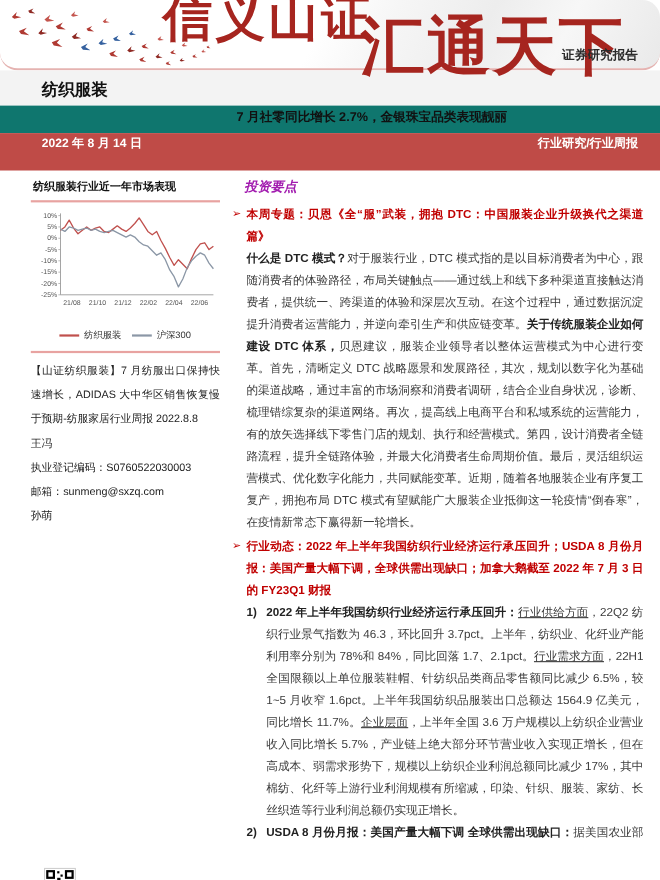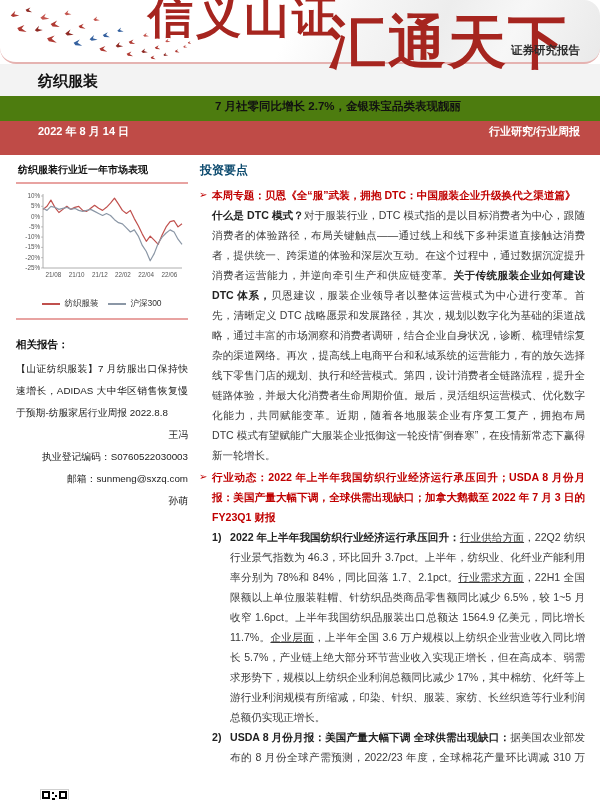--- a/index.html
+++ b/index.html
@@ -18,39 +18,39 @@
   .flock{position:absolute;left:4px;top:2px;}
   .logo-a{position:absolute;left:148px;top:-6px;font-family:"DejaVu Serif","Liberation Serif",serif;
     font-weight:bold;color:#a6251f;font-size:45px;letter-spacing:3px;line-height:1;}
   .logo-b{position:absolute;left:328px;top:13px;font-family:"DejaVu Serif","Liberation Serif",serif;
     font-weight:bold;color:#a6251f;font-size:58px;letter-spacing:2px;line-height:1;}
   .banner-tag{position:absolute;right:20px;bottom:4px;font-size:11.5px;font-weight:bold;color:#2b2b2b;}
   
   .header-top{display:flex;align-items:flex-start;background:#f3f3f3;padding:8px 20px 5px 38px;}
   .industry{flex:0 0 177px;font-size:15px;font-weight:bold;color:#111;}
   .title-line{flex:1;display:flex;justify-content:space-between;font-size:14.5px;font-weight:bold;color:#111;}
-  .header-sub{background:#4d7c0f;padding:3px 20px 7px 215px;font-size:11.5px;font-weight:bold;color:#111;}
-  .red-band{height:34px;background:#bf4b47;color:#fff;font-weight:bold;font-size:11px;line-height:21px;
-    display:flex;justify-content:space-between;padding:0 20px 0 38px;}
-  
-  .content{display:flex;padding:5px 15px 0 16px;height:610px;overflow:hidden;}
+  .header-sub{background:#0f766e;padding:3px 20px 7px 215px;font-size:11.5px;font-weight:bold;color:#111;}
+  .red-band{height:23px;background:#bf4b47;color:#fff;font-weight:bold;font-size:11px;line-height:21px;
+    display:flex;justify-content:space-between;padding:0 20px 11px 38px;}
+  
+  .content{display:flex;padding:5px 15px 0 28px;height:610px;overflow:hidden;}
   .sidebar{flex:0 0 172px;}
   .main{flex:1;margin-left:11px;}
   
   .sb-chart-title{font-size:10px;font-weight:bold;color:#111;padding:3px 2px 5px 2px;border-bottom:2px solid #e8a3a1;}
   .chart-wrap{padding-top:6px;}
   .legend-row{display:flex;justify-content:center;gap:10px;font-size:8.5px;color:#333;margin-top:2px;}
   .legend-item{display:flex;align-items:center;gap:4px;}
   .swatch{display:inline-block;width:18px;height:2px;}
   .sb-divider{border-bottom:2px solid #e8a3a1;margin-top:8px;}
   .sb-label{font-size:10.5px;font-weight:bold;color:#111;margin-top:18px;}
   .sb-text{font-size:9.8px;line-height:22px;color:#222;margin-top:6px;text-align:justify;}
-  .sb-line{font-size:9.8px;line-height:22px;color:#222;text-align:right;}
-  
-  .section-title{color:#0c4a6e;font-size:12px;font-weight:bold;margin:2px 0 6px 1px;}
+  .sb-line{font-size:9.8px;line-height:22px;color:#222;}
+  
+  .section-title{color:#a21caf;font-size:12px;font-weight:bold;margin:2px 0 6px 11px;font-style:italic;}
   .bullet-row{display:flex;margin-top:2px;}
   .bullet{color:#c00000;font-size:10px;flex:0 0 13px;line-height:20px;}
   .red-heading{color:#c00000;font-weight:bold;font-size:10.6px;line-height:20px;text-align:justify;flex:1;}
   .para{font-size:10.6px;line-height:20px;text-align:justify;color:#3a3a3a;margin:0 0 0 13px;}
   .para b{color:#222;}
   .item{display:flex;margin-left:13px;}
   .inum{flex:0 0 18px;font-size:10.6px;line-height:20px;font-weight:bold;color:#222;}
   .itext{flex:1;font-size:10.6px;line-height:20px;text-align:justify;color:#3a3a3a;}
   .itext b{color:#222;}
   .usub{text-decoration:underline;}
@@ -157,21 +157,20 @@
           <span>纺织服装</span>
         </span>
         <span class="legend-item">
           <span class="swatch" style="background: rgb(139, 151, 166);"></span>
           <span>沪深300</span>
         </span>
       </div>
       <div class="sb-divider"></div>
     </div>
 
-    <div class="sb-label">相关报告：</div>
     <div class="sb-text">【山证纺织服装】7 月纺服出口保持快速增长，ADIDAS 大中华区销售恢复慢于预期-纺服家居行业周报 2022.8.8</div>
 
     <div class="sb-line">王冯</div>
     <div class="sb-line">执业登记编码：S0760522030003</div>
     <div class="sb-line">邮箱：sunmeng@sxzq.com</div>
     <div class="sb-line">孙萌</div>
   </div>
 
   <div class="main">
     <div class="section-title">投资要点</div>

